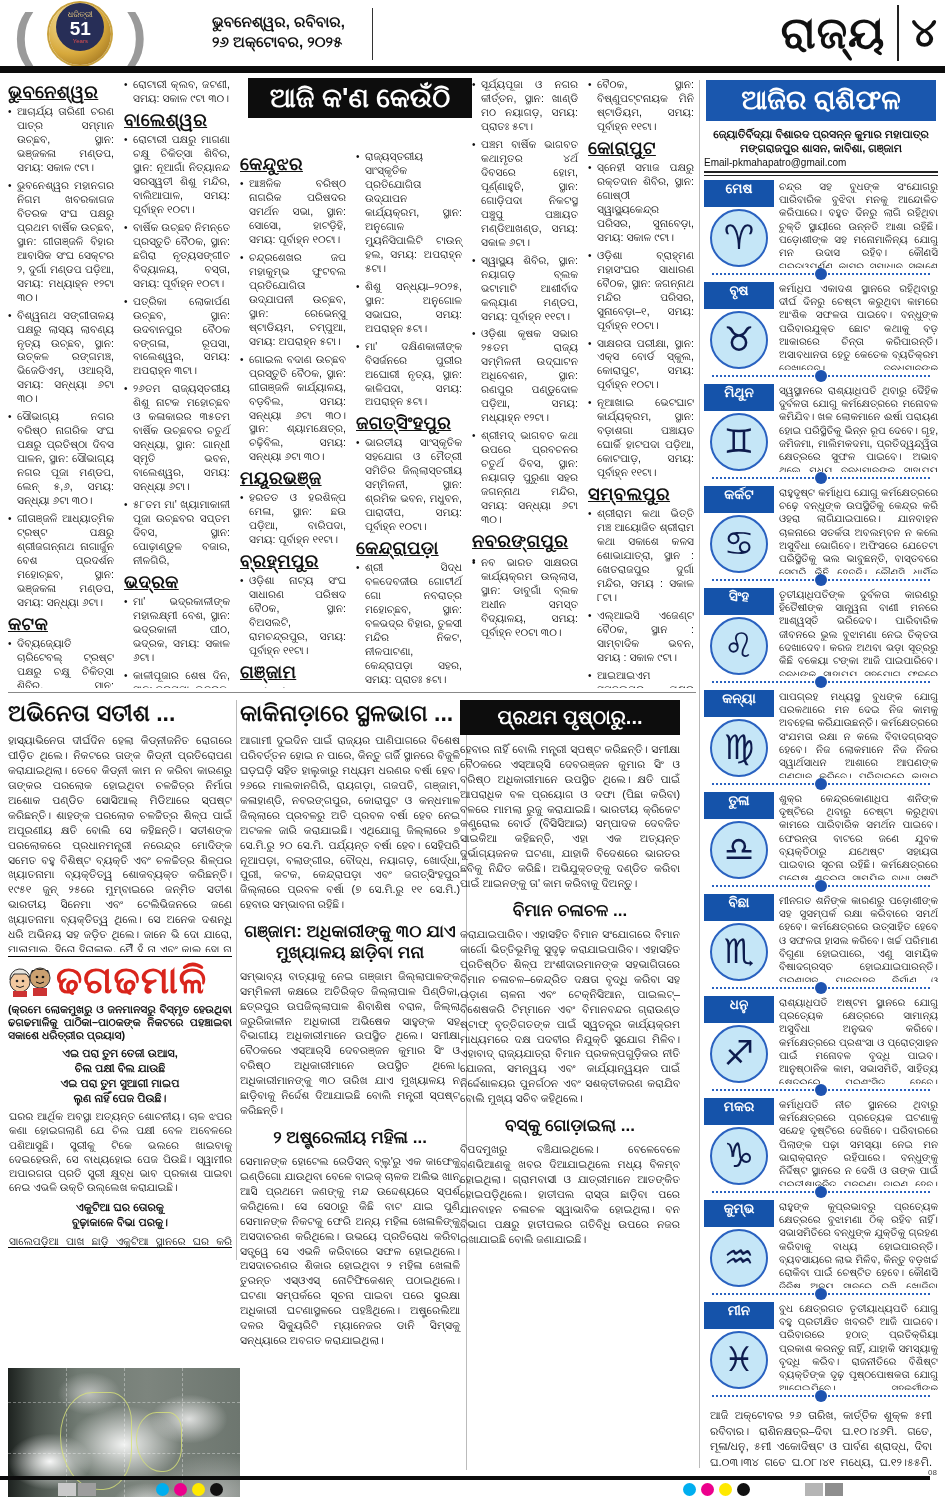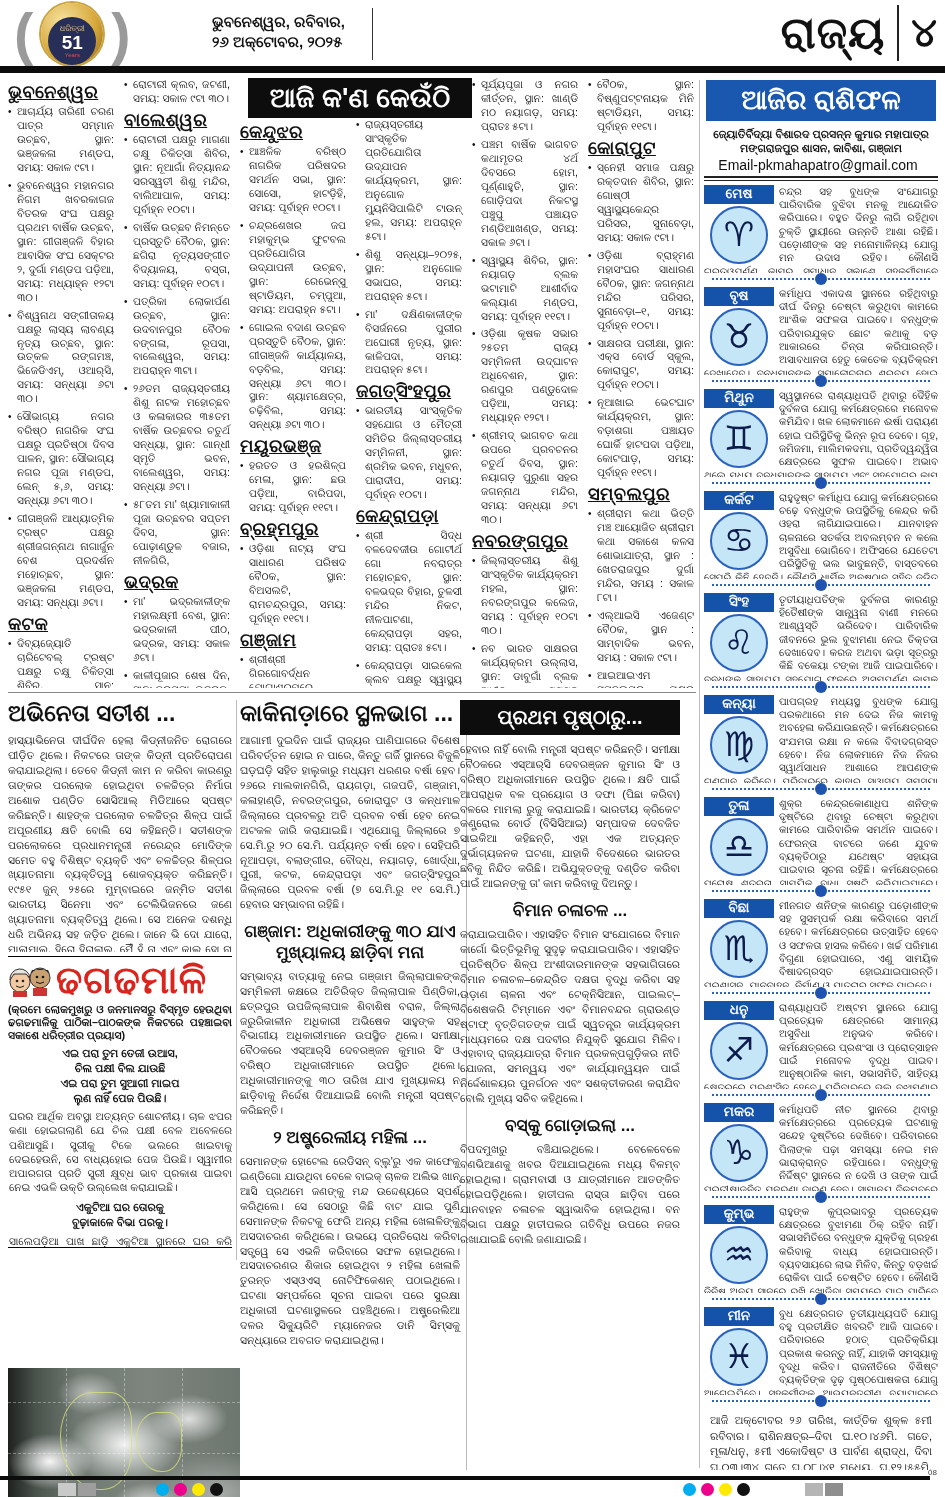--- a/index.html
+++ b/index.html
@@ -3,42 +3,42 @@
 <meta charset="utf-8">
 <style>
   html,body{margin:0;padding:0;background:#ffffff;}
   body{width:945px;height:1497px;position:relative;overflow:hidden;
        font-family:"Liberation Sans","DejaVu Sans",sans-serif;color:#111;}
   .abs{position:absolute;}
   
   #header{left:0;top:0;width:945px;height:74px;}
   #logo-wrap{left:14px;top:2px;width:196px;height:64px;display:flex;align-items:center;}
   .paren{font-size:58px;color:#9a9a9a;font-weight:bold;line-height:60px;}
-  #badge{width:62px;height:62px;border-radius:50%;margin:0 8px;
+  #badge{width:62px;height:62px;border-radius:50%;margin:0 16px;
          background:radial-gradient(circle at 35% 30%, #f6e3a1, #d7a93c 55%, #8a5f14);
-         display:flex;align-items:flex-end;justify-content:center;box-shadow:0 0 0 2px #c9a23f;}
+         display:flex;align-items:flex-start;justify-content:center;box-shadow:0 0 0 2px #c9a23f;}
   #badge-inner{width:48px;height:48px;border-radius:50%;background:#272e57;color:#fff;
          display:flex;flex-direction:column;align-items:center;justify-content:center;line-height:1;}
   #badge-name{font-size:8px;color:#f0d080;}
   #badge-num{font-size:19px;font-weight:bold;}
   #badge-years{font-size:6px;color:#e05050;}
   #dateline{left:212px;top:12px;width:150px;font-size:15px;font-weight:bold;line-height:1.35;}
   #dateline-rule{left:372px;top:8px;width:1px;height:52px;background:#333;}
   #masthead-right{right:8px;top:2px;height:62px;display:flex;align-items:center;}
   #section-title{font-size:44px;font-weight:bold;letter-spacing:1px;}
   #page-rule{width:2px;height:56px;background:#222;margin:0 12px;}
   #page-number{font-size:40px;font-weight:bold;}
   #header-bar{left:0;top:66px;width:945px;height:7px;background:#0c0c0c;}
   
   #listings{left:8px;top:78px;width:688px;height:610px;overflow:hidden;}
   #listings-banner{position:absolute;left:240px;top:0;width:224px;height:40px;background:#0d0d0d;
         color:#fff;display:flex;align-items:center;justify-content:center;font-size:27px;font-weight:bold;}
   #listings-cols{display:flex;gap:10px;width:688px;}
   .lcol{width:106px;flex:0 0 106px;}
-  .lcol.pad-top{padding-top:40px;}
+  .lcol.pad-top{padding-top:72px;}
   .city-head{font-size:18px;font-weight:bold;margin:4px 0 2px 0;letter-spacing:.3px;text-decoration:underline;}
   .litem{font-size:10.6px;line-height:1.32;text-align:justify;margin:0 0 4px 0;
          padding-left:9px;position:relative;}
   .litem .bullet{position:absolute;left:0;top:0;font-size:10px;}
   
   #h-rule-1{left:8px;top:692px;width:688px;height:1px;background:#888;}
   #v-rule-a{left:236px;top:700px;width:1px;height:560px;background:#bbb;}
   #v-rule-b{left:466px;top:700px;width:1px;height:770px;background:#bbb;}
   #v-rule-c{left:699px;top:80px;width:1px;height:1388px;background:#bbb;}
   #article-left{left:8px;top:700px;width:224px;height:252px;overflow:hidden;}
@@ -71,25 +71,25 @@
        linear-gradient(90deg,#1d221f 0%,#4a524c 12%,#707a72 30%,#7d857e 60%,#6d766f 100%);}
   .sat-grid{position:absolute;border:0;border-top:1px dashed rgba(255,255,255,.35);width:100%;height:0;}
   .sat-gridv{position:absolute;border:0;border-left:1px dashed rgba(255,255,255,.35);height:100%;width:0;top:0;}
   .sat-coast{position:absolute;border:1px solid rgba(215,225,120,.8);border-radius:45% 30% 40% 55%;}
   #sat-caption{font-size:10.5px;font-weight:bold;text-align:center;margin-top:4px;}
   
   #horoscope{left:704px;top:80px;width:234px;height:1390px;overflow:hidden;}
   #horo-title{background:#1a57ae;color:#fff;font-size:27px;font-weight:bold;text-align:center;
         padding:5px 0;margin:0 2px 6px 2px;}
   .horo-sub{font-size:11px;font-weight:bold;text-align:center;line-height:1.3;}
-  #horo-email{font-size:14px;text-align:center;margin:1px 6px 3px 0;}
+  #horo-email{font-size:10px;text-align:left;margin:1px 6px 3px 0;}
   #horo-doublerule{border-top:2px solid #222;border-bottom:1px solid #222;height:2px;margin:2px 0 4px 0;}
   .sign-entry{position:relative;height:88px;overflow:hidden;}
   .sign-block{float:left;width:70px;margin-right:5px;text-align:center;}
-  .sign-label{background:#1553aa;color:#fff;font-size:13.5px;font-weight:bold;padding:1px 2px 2px 2px;
+  .sign-label{background:#1553aa;color:#fff;font-size:13.5px;font-weight:bold;padding:1px 2px 10px 2px;
         margin-bottom:2px;}
   .sign-circle{width:54px;height:54px;border-radius:50%;margin:0 auto;background:#c5e6f7;
         border:2px solid #2a62c0;color:#0d1b4d;font-size:34px;line-height:52px;text-align:center;
         font-family:"DejaVu Sans",sans-serif;}
   .sign-text{font-size:10.3px;line-height:1.3;text-align:justify;}
   .sign-div{position:relative;height:12px;margin:0 0 2px 0;}
   .sign-div .dots{position:absolute;left:8px;right:8px;top:5px;border-top:2px dotted #2a62c0;}
   .sign-div .cdot{position:absolute;left:50%;top:0;width:12px;height:12px;margin-left:-6px;
         border-radius:50%;background:#1e53b0;}
   #panchang{font-size:11px;line-height:1.45;text-align:justify;padding:4px 6px 0 6px;}
@@ -175,21 +175,21 @@
         <div class="litem"><span class="bullet">•</span><span>ଶ୍ରୀ ସିଦ୍ଧ ବଳଦେବଜୀଉ ଗୋଟୀର୍ଥ ଗୋ ନବରାତ୍ର ମହୋଚ୍ଛବ, ସ୍ଥାନ: ବଳଭଦ୍ର ବିହାର, ତୁଳସୀ ମନ୍ଦିର ନିକଟ, ନୀଳପାଟଣା, କେନ୍ଦ୍ରାପଡ଼ା ସହର, ସମୟ: ପ୍ରାତଃ ୫ଟା।</span></div>
         <div class="litem"><span class="bullet">•</span><span>କେନ୍ଦ୍ରାପଡ଼ା ସାଇକେଲ କ୍ଲବ ପକ୍ଷରୁ ସ୍ୱାସ୍ଥ୍ୟ ସଚେତନତା କାର୍ଯ୍ୟକ୍ରମ, ସ୍ଥାନ: ପୁରୁଣା ବସଷ୍ଟାଣ୍ଡ, ସମୟ: ସକାଳ ୬ଟା ।</span></div>
       </div>
       <div class="lcol">
         <div class="litem"><span class="bullet">•</span><span>ସୂର୍ଯ୍ୟପୂଜା ଓ ନଗର କୀର୍ତ୍ତନ, ସ୍ଥାନ: ଖାଣ୍ଡି ମଠ ନୟାଗଡ଼, ସମୟ: ପ୍ରାତଃ ୫ଟା।</span></div>
         <div class="litem"><span class="bullet">•</span><span>ପଞ୍ଚମ ବାର୍ଷିକ ଭାଗବତ କଥାମୃତର ୪ର୍ଥ ଦିବସରେ ହୋମ, ପୂର୍ଣ୍ଣାହୁତି, ସ୍ଥାନ: ଗୋଡ଼ିପଦା ନିକଟସ୍ଥ ପଞ୍ଚୁପୁ ପଞ୍ଚାୟତ ମଣ୍ଡିଆଖଣ୍ଡ, ସମୟ: ସକାଳ ୬ଟା।</span></div>
         <div class="litem"><span class="bullet">•</span><span>ସ୍ୱାସ୍ଥ୍ୟ ଶିବିର, ସ୍ଥାନ: ନୟାଗଡ଼ ବ୍ଲକ ଭଟାମାଟି ଆଶୀର୍ବାଦ କଲ୍ୟାଣ ମଣ୍ଡପ, ସମୟ: ପୂର୍ବାହ୍ନ ୧୧ଟା।</span></div>
         <div class="litem"><span class="bullet">•</span><span>ଓଡ଼ିଶା କୃଷକ ସଭାର ୨୫ତମ ରାଜ୍ୟ ସମ୍ମିଳନୀ ଉଦ୍‌ଘାଟନ ଅଧିବେଶନ, ସ୍ଥାନ: ରଣପୁର ପଣ୍ଡୁଦୋଳ ପଡ଼ିଆ, ସମୟ: ମଧ୍ୟାହ୍ନ ୧୨ଟା।</span></div>
         <div class="litem"><span class="bullet">•</span><span>ଶ୍ରୀମଦ୍ ଭାଗବତ କଥା ଉପରେ ପ୍ରବଚନର ଚତୁର୍ଥ ଦିବସ, ସ୍ଥାନ: ନୟାଗଡ଼ ପୁରୁଣା ସହର ଜଗନ୍ନାଥ ମନ୍ଦିର, ସମୟ: ସନ୍ଧ୍ୟା ୬ଟା ୩୦।</span></div>
         <div class="city-head">ନବରଙ୍ଗପୁର</div>
-        <div class="litem"><span class="bullet">•</span><span>ଜିଲ୍ଲାସ୍ତରୀୟ ଶିଶୁ ସାଂସ୍କୃତିକ କାର୍ଯ୍ୟକ୍ରମ ମହଲ, ସ୍ଥାନ: ନବରଙ୍ଗପୁର କଲେଜ, ସମୟ : ପୂର୍ବାହ୍ନ ୧୦ଟା ୩୦।</span></div>
+        <div class="litem"><span class="bullet">•</span></div>
         <div class="litem"><span class="bullet">•</span><span>ନବ ଭାରତ ସାକ୍ଷରତା କାର୍ଯ୍ୟକ୍ରମ ଉଲ୍ଲାସ, ସ୍ଥାନ: ଡାବୁଗାଁ ବ୍ଲକ ଅଧୀନ ସମସ୍ତ ବିଦ୍ୟାଳୟ, ସମୟ: ପୂର୍ବାହ୍ନ ୧୦ଟା ୩୦।</span></div>
       </div>
       <div class="lcol">
         <div class="litem"><span class="bullet">•</span><span>ବୈଠକ, ସ୍ଥାନ: ବିଷ୍ଣୁପଟ୍ଟନାୟକ ମିନି ଷ୍ଟାଡିୟମ, ସମୟ: ପୂର୍ବାହ୍ନ ୧୧ଟା।</span></div>
         <div class="city-head">କୋରାପୁଟ</div>
         <div class="litem"><span class="bullet">•</span><span>ସ୍ନେହୀ ସମାଜ ପକ୍ଷରୁ ରକ୍ତଦାନ ଶିବିର, ସ୍ଥାନ: ଗୋଷ୍ଠୀ ସ୍ୱାସ୍ଥ୍ୟକେନ୍ଦ୍ର ପରିସର, ସୁନାବେଡ଼ା, ସମୟ: ସକାଳ ୯ଟା।</span></div>
         <div class="litem"><span class="bullet">•</span><span>ଓଡ଼ିଶା ବ୍ରାହ୍ମଣ ମହାସଂଘର ସାଧାରଣ ବୈଠକ, ସ୍ଥାନ: ଜଗନ୍ନାଥ ମନ୍ଦିର ପରିସର, ସୁନାବେଡ଼ା–୧, ସମୟ: ପୂର୍ବାହ୍ନ ୧୦ଟା।</span></div>
         <div class="litem"><span class="bullet">•</span><span>ସାକ୍ଷରତା ପରୀକ୍ଷା, ସ୍ଥାନ: ଏକ୍ସ ବୋର୍ଡ ସ୍କୁଲ, କୋରାପୁଟ, ସମୟ: ପୂର୍ବାହ୍ନ ୧୦ଟା।</span></div>
         <div class="litem"><span class="bullet">•</span><span>ନୂଆଖାଇ ଭେଟଘାଟ କାର୍ଯ୍ୟକ୍ରମ, ସ୍ଥାନ: ବଡ଼ାଶଗା ପଞ୍ଚାୟତ ଘୋର୍କି ହାଟପଦା ପଡ଼ିଆ, କୋଟପାଡ଼, ସମୟ: ପୂର୍ବାହ୍ନ ୧୧ଟା।</span></div>
         <div class="city-head">ସମ୍ବଲପୁର</div>

